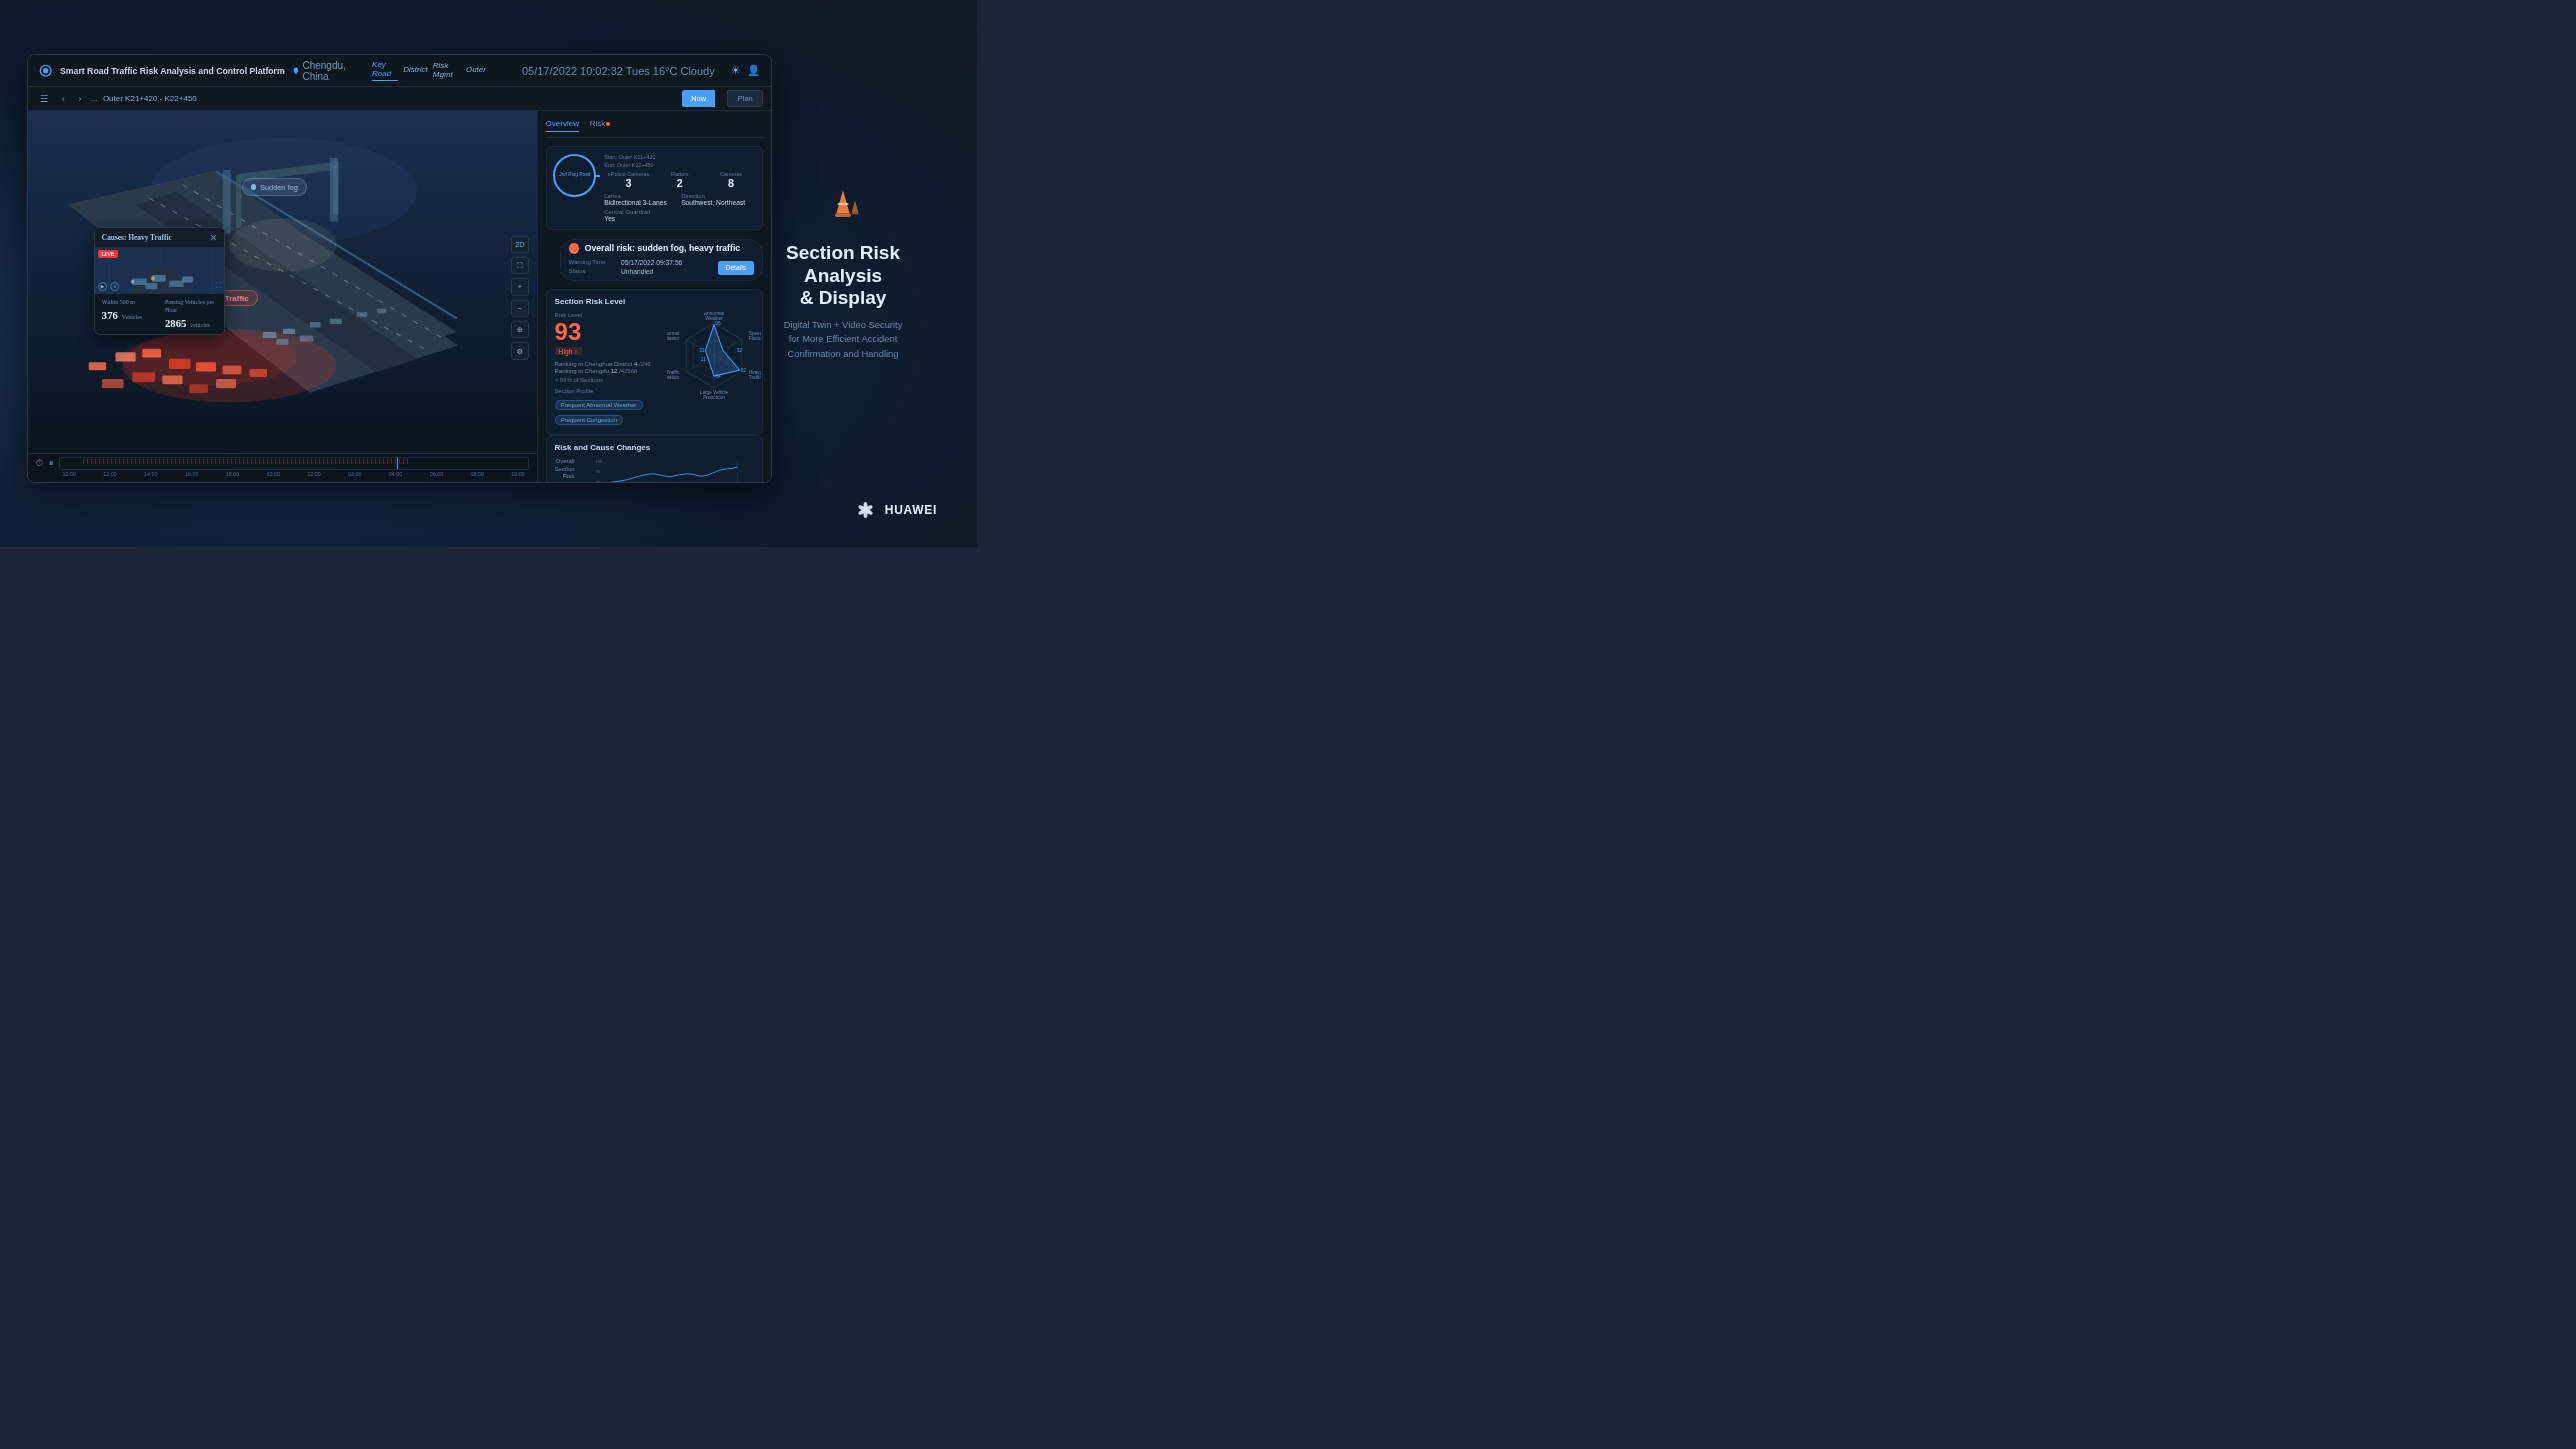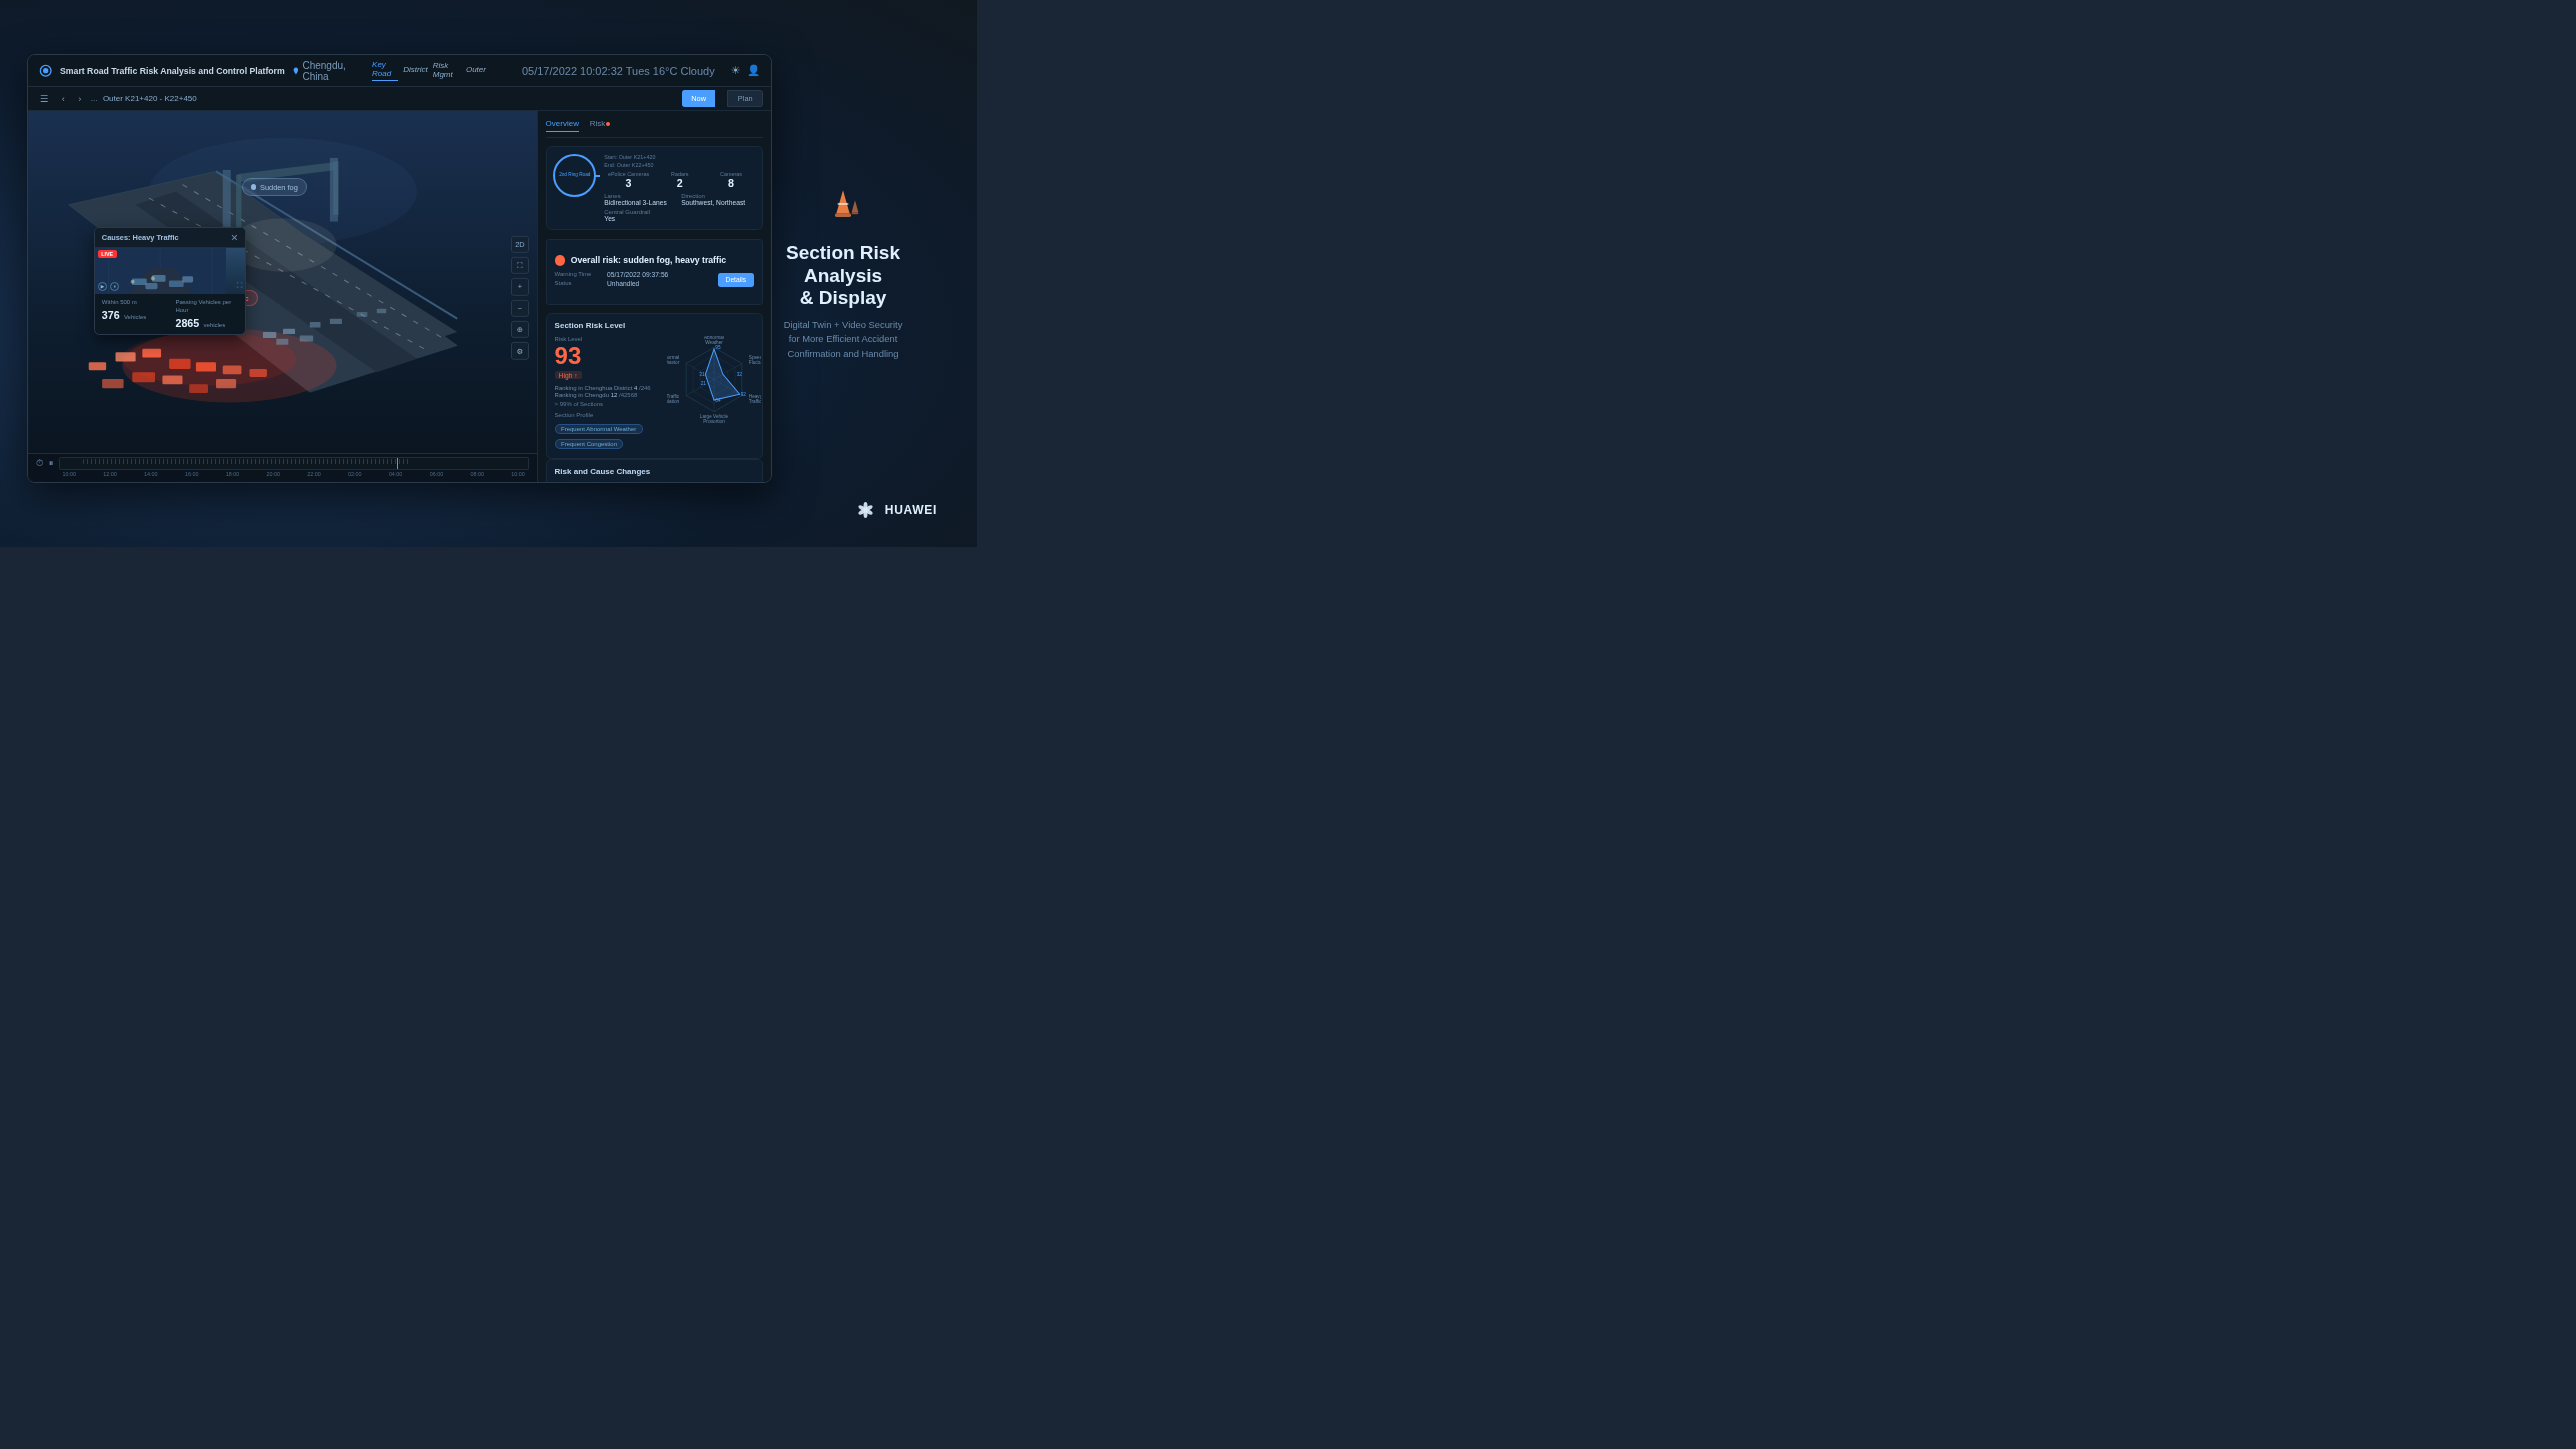--- a/index.html
+++ b/index.html
@@ -195,26 +195,27 @@
       width: 5.4px; height: 5.4px;
       background: #ff4444;
       border-radius: 50%;
     }
 
     
     .causes-popup {
       position: absolute;
       top: 31%;
       left: 13%;
-      width: 152px;
+      width: 131px;
       background: #0d1922;
       border: 0.7px solid #2a3a4a;
       border-radius: 5.4px;
       overflow: hidden;
       box-shadow: 0 5.4px 16px rgba(0,0,0,0.5);
+      font-family: Liberation Serif, serif;
     }
     .causes-header {
       display: flex;
       align-items: center;
       justify-content: space-between;
       padding: 4px 6.7px;
       background: #111e2a;
       border-bottom: 0.7px solid #1e2e3e;
     }
     .causes-title {
@@ -463,24 +464,25 @@
       color: #5a7a9a;
     }
     .rd-cell-value {
       font-size: 6.7px;
       color: #c0d8f0;
     }
 
     
     .overall-risk {
       background: #0f1e2e;
-      border-radius: 3px;
-      padding: 15px 8px;
+      border-radius: 14px;
+      padding: 3px 8px;
       margin-bottom: 8px;
       border: 0.7px solid #1a2a3a;
+      margin-left: 14px;
     }
     .or-header {
       display: flex;
       align-items: center;
       gap: 5.4px;
       margin-bottom: 5.4px;
     }
     .or-icon {
       width: 10.7px; height: 10.7px;
       background: #ff6644;

